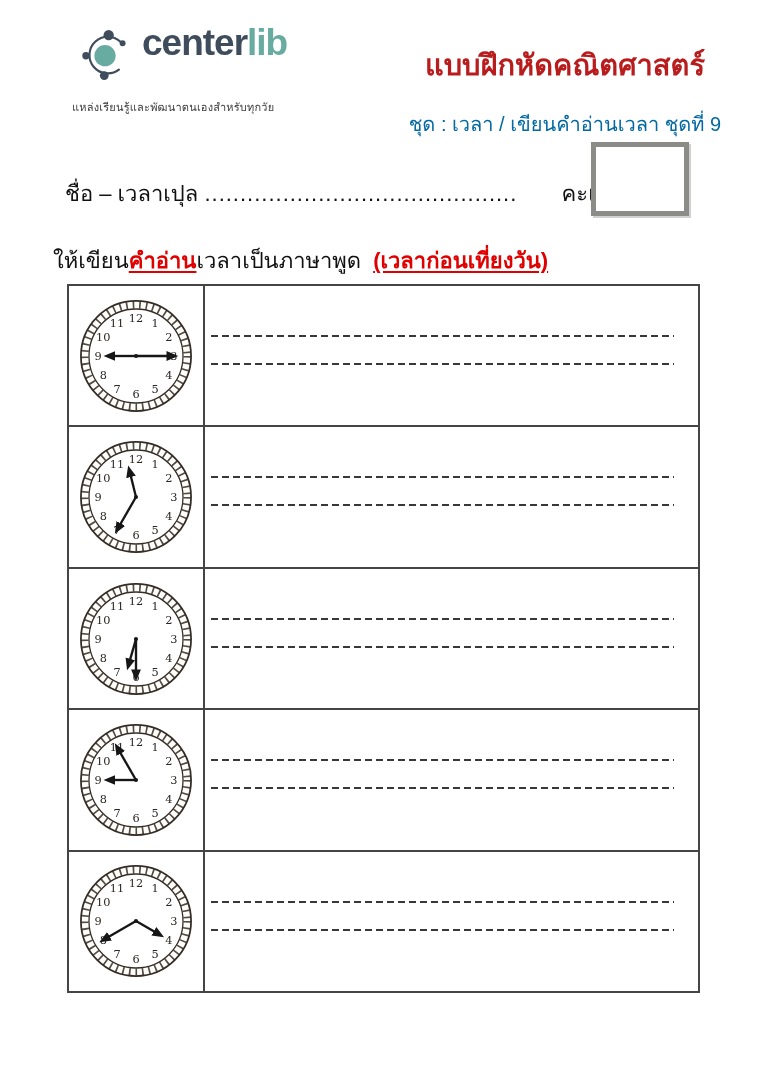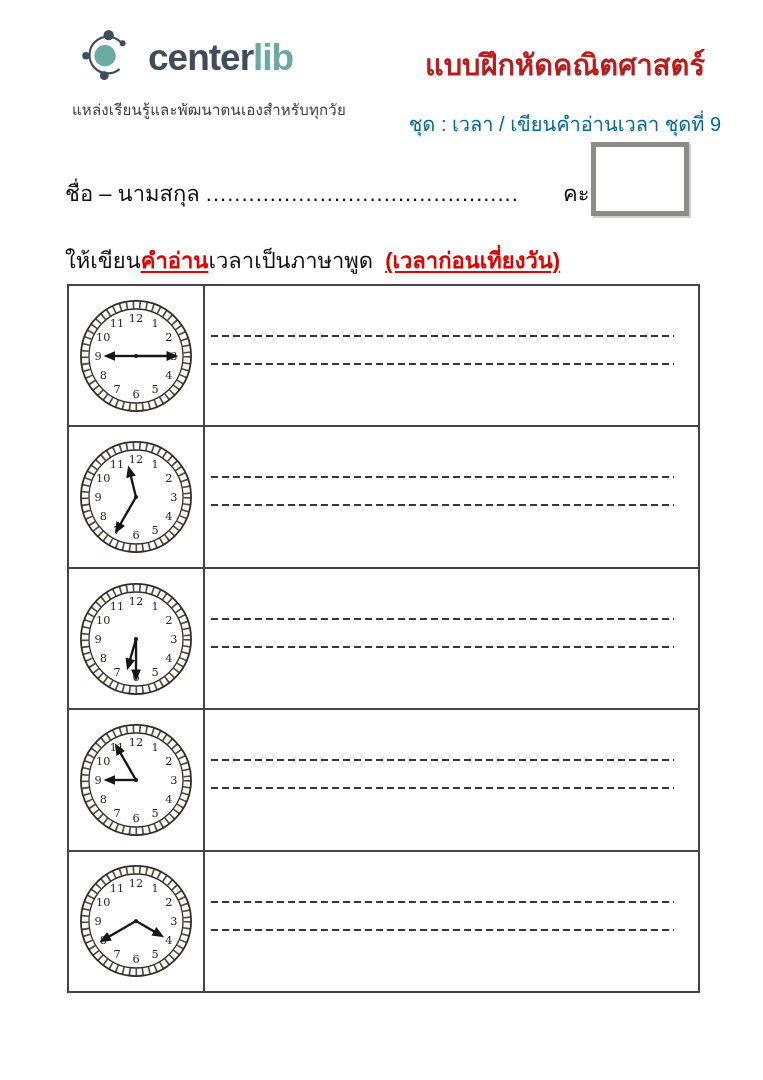--- a/index.html
+++ b/index.html
@@ -7,44 +7,44 @@
     width:763px;height:1080px;
     background:#ffffff;
     position:relative;
     font-family:"Liberation Sans", sans-serif;
     color:#111;
     overflow:hidden;
   }
 
   
   .logo-block{position:absolute;left:72px;top:24px;}
-  .logo-row{display:flex;align-items:center;gap:10px;}
+  .logo-row{display:flex;align-items:flex-start;gap:4px;}
   .logo-text{font-size:37px;font-weight:bold;letter-spacing:-1px;line-height:1;}
-  .tagline{margin-top:8px;font-size:15px;color:#3f3f3f;letter-spacing:.2px;}
+  .tagline{margin-top:8px;font-size:11px;color:#3f3f3f;letter-spacing:.2px;}
 
   
   .header-block{position:absolute;right:14px;top:42px;width:368px;text-align:center;}
   .sheet-title{font-size:29px;font-weight:bold;color:#b91c1c;}
   .sheet-subtitle{font-size:20px;color:#0369a1;margin-top:20px;}
 
   
   .name-row{position:absolute;left:65px;top:176px;font-size:22px;white-space:nowrap;}
   .name-dots{letter-spacing:1px;}
   .score-label{margin-left:38px;}
   .score-box{
     position:absolute;left:591px;top:142px;
     width:88px;height:64px;
     border:5px solid #8b8b87;
     background:#fff;
     box-shadow:2px 2px 0 rgba(0,0,0,.18);
     font-size:22px;text-align:center;line-height:64px;
   }
 
   
-  .instruction{position:absolute;left:65px;top:243px;font-size:22px;white-space:nowrap;}
+  .instruction{position:absolute;left:53px;top:243px;font-size:22px;white-space:nowrap;}
   .red-underline{text-decoration:underline;text-underline-offset:3px;font-weight:bold;}
   .red-suffix{margin-left:12px;}
 
   
   .worksheet{
     position:absolute;left:67px;top:284px;
     width:633px;height:709px;
     border:2px solid #454545;
     box-sizing:border-box;
     display:flex;flex-direction:column;
@@ -94,21 +94,21 @@
   </div>
   <div class="tagline">แหล่งเรียนรู้และพัฒนาตนเองสำหรับทุกวัย</div>
 </div>
 
 <div class="header-block">
   <div class="sheet-title">แบบฝึกหัดคณิตศาสตร์</div>
   <div class="sheet-subtitle">ชุด : เวลา / เขียนคำอ่านเวลา  ชุดที่ 9</div>
 </div>
 
 <div class="name-row">
-  <span>ชื่อ – นามสกุล</span>
+  <span>ชื่อ – เวลาเปุล</span>
   <span class="name-dots">............................................</span>
   <span class="score-label">คะแนน</span>
 </div>
 <div class="score-box"></div>
 
 <div class="instruction">
   <span>ให้เขียน</span><span id="red1" class="red-underline" style="color: rgb(224, 0, 0); text-decoration-color: rgb(224, 0, 0);">คำอ่าน</span><span>เวลาเป็นภาษาพูด</span><span id="red2" class="red-underline red-suffix" style="color: rgb(224, 0, 0); text-decoration-color: rgb(224, 0, 0);">(เวลาก่อนเที่ยงวัน)</span>
 </div>
 
 <div class="worksheet" id="worksheet-table">

